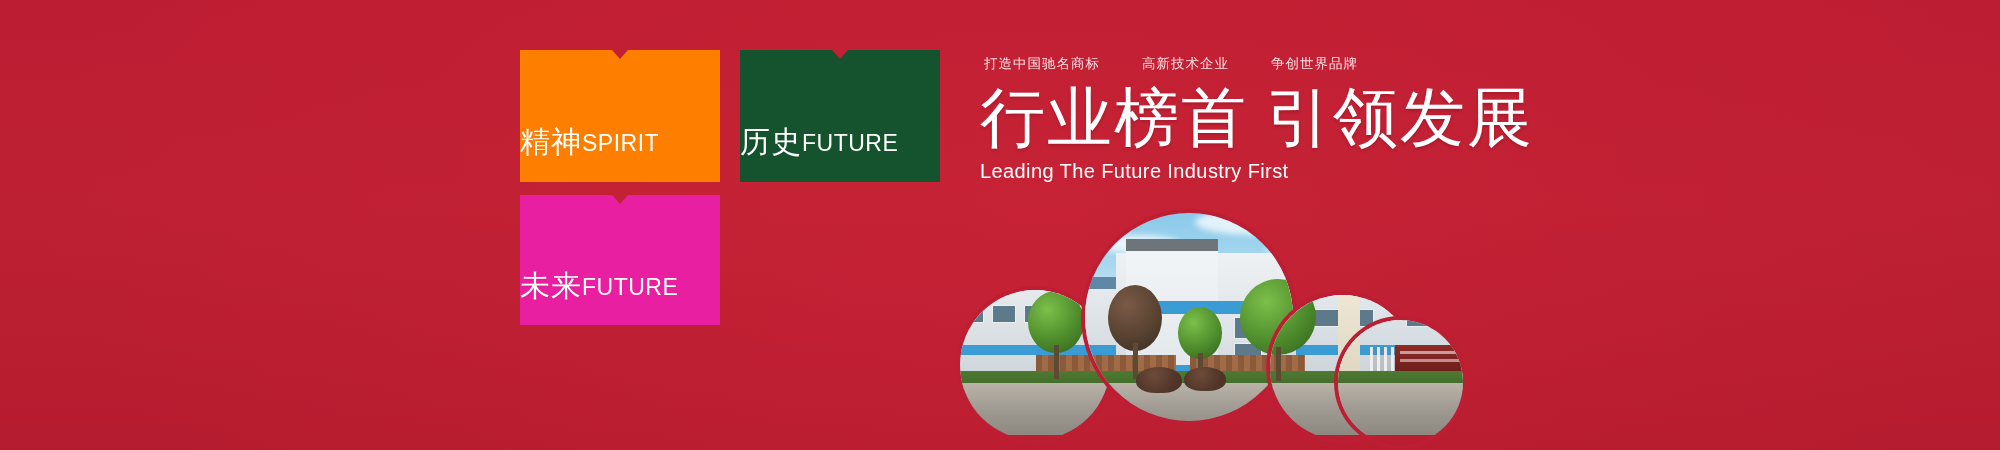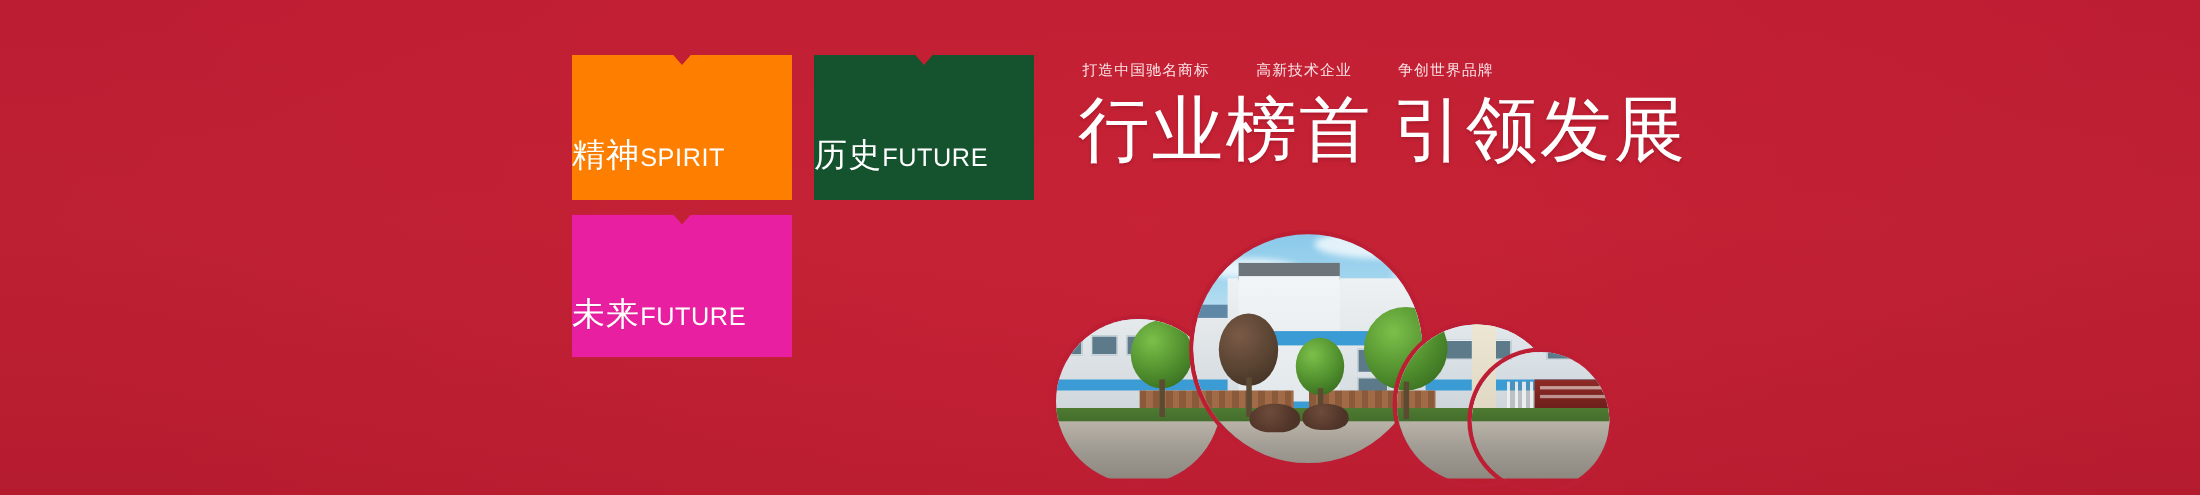--- a/index.html
+++ b/index.html
@@ -281,20 +281,21 @@
     <div class="eyebrow">
       <span>打造中国驰名商标</span>
       <span>高新技术企业</span>
       <span>争创世界品牌</span>
     </div>
 
     <div class="headline">
       <span>行业榜首</span><span class="gap"></span><span>引领发展</span>
     </div>
 
+    <div class="subline">Leading The Future Industry First</div>
 
 
   </div>
 
   <div class="cloud">
 
     <div class="bubble b1">
       <div class="scene">
         <div class="sky"></div>
 

